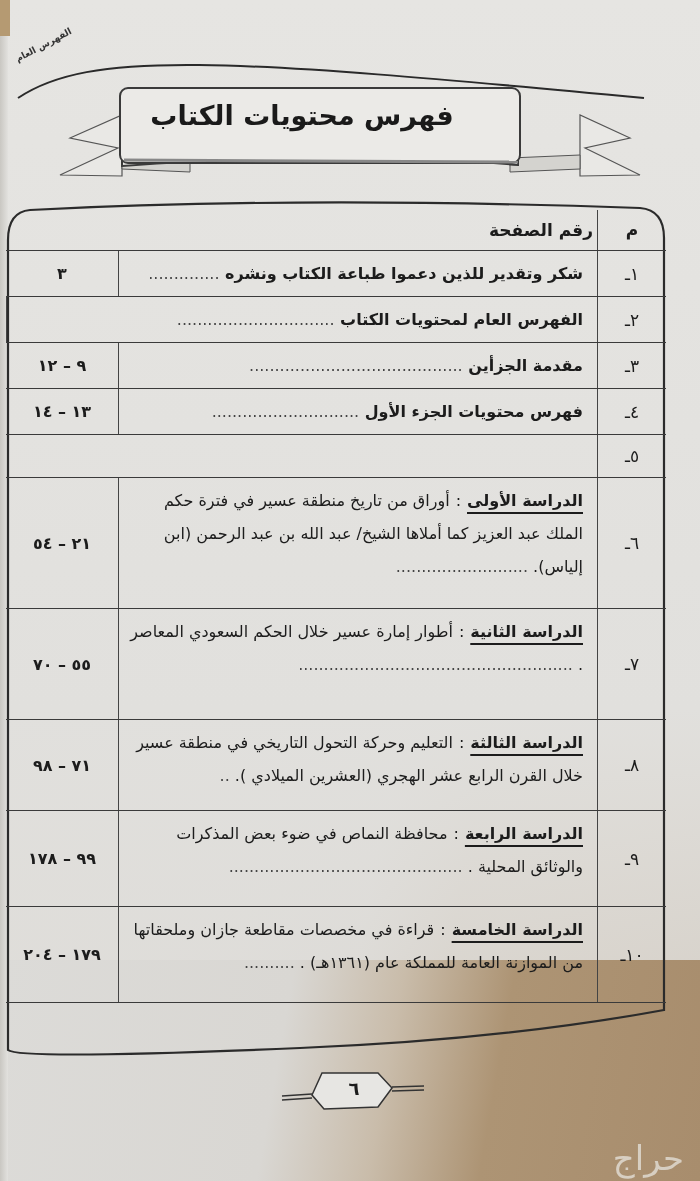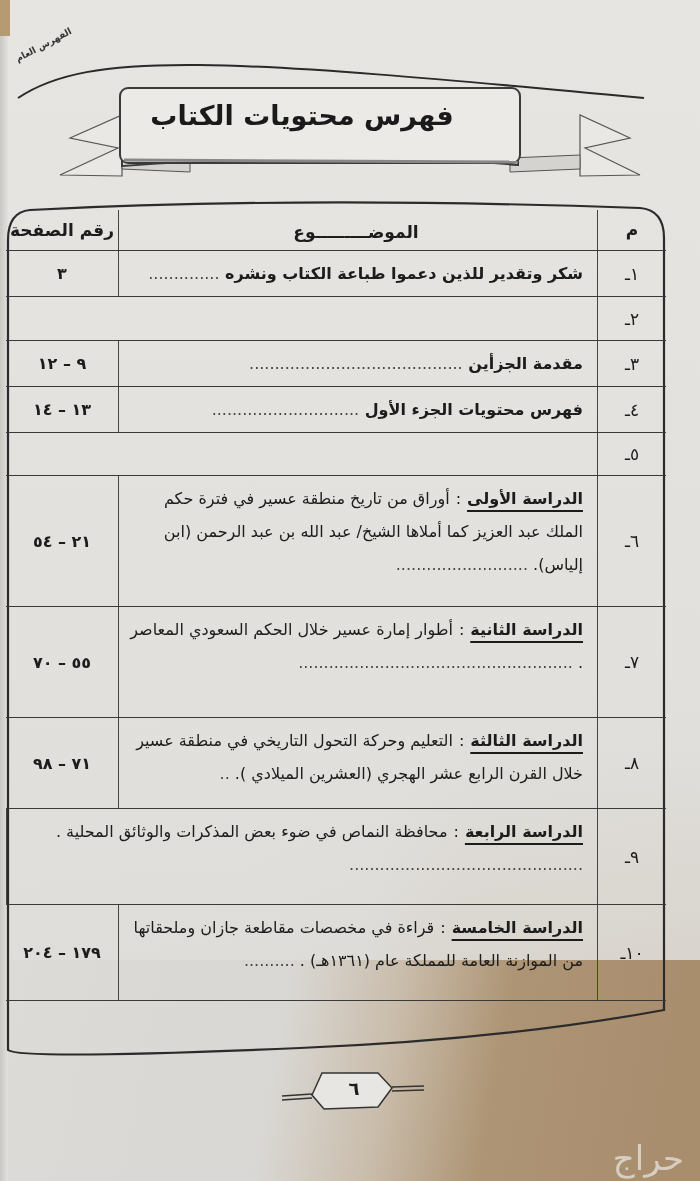--- a/index.html
+++ b/index.html
@@ -84,31 +84,31 @@
   <line x1="392" y1="1087" x2="424" y2="1086" stroke="#333" stroke-width="1.3"></line>
   <line x1="392" y1="1091" x2="424" y2="1090" stroke="#333" stroke-width="1.3"></line>
 </svg>
 
 <div class="running-header">الفهرس العام</div>
 <div class="banner-title">فهرس محتويات الكتاب</div>
 
 <div class="toc">
   <div class="row hdr" style="height:40px;">
     <div class="cell-num">م</div>
-    <div class="cell-topic">الموضـــــــــوع</div>
     <div class="cell-page">رقم الصفحة</div>
   </div>
   <div id="rows">
       <div class="row" style="min-height: 43px;">
         <div class="cell-num">١ـ</div>
         <div class="cell-topic bold-topic"><span>شكر وتقدير للذين دعموا طباعة الكتاب ونشره</span> <span class="dots">..............</span></div>
         <div class="cell-page">٣</div>
       </div>
       <div class="row" style="min-height: 43px;">
         <div class="cell-num">٢ـ</div>
+        <div class="cell-topic bold-topic"><span>الفهرس العام لمحتويات الكتاب</span> <span class="dots">...............................</span></div>
       </div>
       <div class="row" style="min-height: 43px;">
         <div class="cell-num">٣ـ</div>
         <div class="cell-topic bold-topic"><span>مقدمة الجزأين</span> <span class="dots">..........................................</span></div>
         <div class="cell-page">٩ – ١٢</div>
       </div>
       <div class="row" style="min-height: 40px;">
         <div class="cell-num">٤ـ</div>
         <div class="cell-topic bold-topic"><span>فهرس محتويات الجزء الأول</span> <span class="dots">.............................</span></div>
         <div class="cell-page">١٣ – ١٤</div>
@@ -127,20 +127,21 @@
         <div class="cell-page">٥٥ – ٧٠</div>
       </div>
       <div class="row" style="min-height: 90px;">
         <div class="cell-num">٨ـ</div>
         <div class="cell-topic"><span class="study-label">الدراسة الثالثة</span><span class="sep">:</span><span>التعليم وحركة التحول التاريخي في منطقة عسير خلال القرن الرابع عشر الهجري (العشرين الميلادي ).</span> <span class="dots">..</span></div>
         <div class="cell-page">٧١ – ٩٨</div>
       </div>
       <div class="row" style="min-height: 95px;">
         <div class="cell-num">٩ـ</div>
         <div class="cell-topic"><span class="study-label">الدراسة الرابعة</span><span class="sep">:</span><span>محافظة النماص في ضوء بعض المذكرات والوثائق المحلية .</span> <span class="dots">..............................................</span></div>
+        <div class="cell-page">٩٩ – ١٧٨</div>
       </div>
       <div class="row" style="min-height: 95px;">
         <div class="cell-num">١٠ـ</div>
         <div class="cell-topic"><span class="study-label">الدراسة الخامسة</span><span class="sep">:</span><span>قراءة في مخصصات مقاطعة جازان وملحقاتها من الموازنة العامة للمملكة عام (١٣٦١هـ) .</span> <span class="dots">..........</span></div>
         <div class="cell-page">١٧٩ – ٢٠٤</div>
       </div>
     </div>
 </div>
 
 <div class="page-badge">٦</div>

